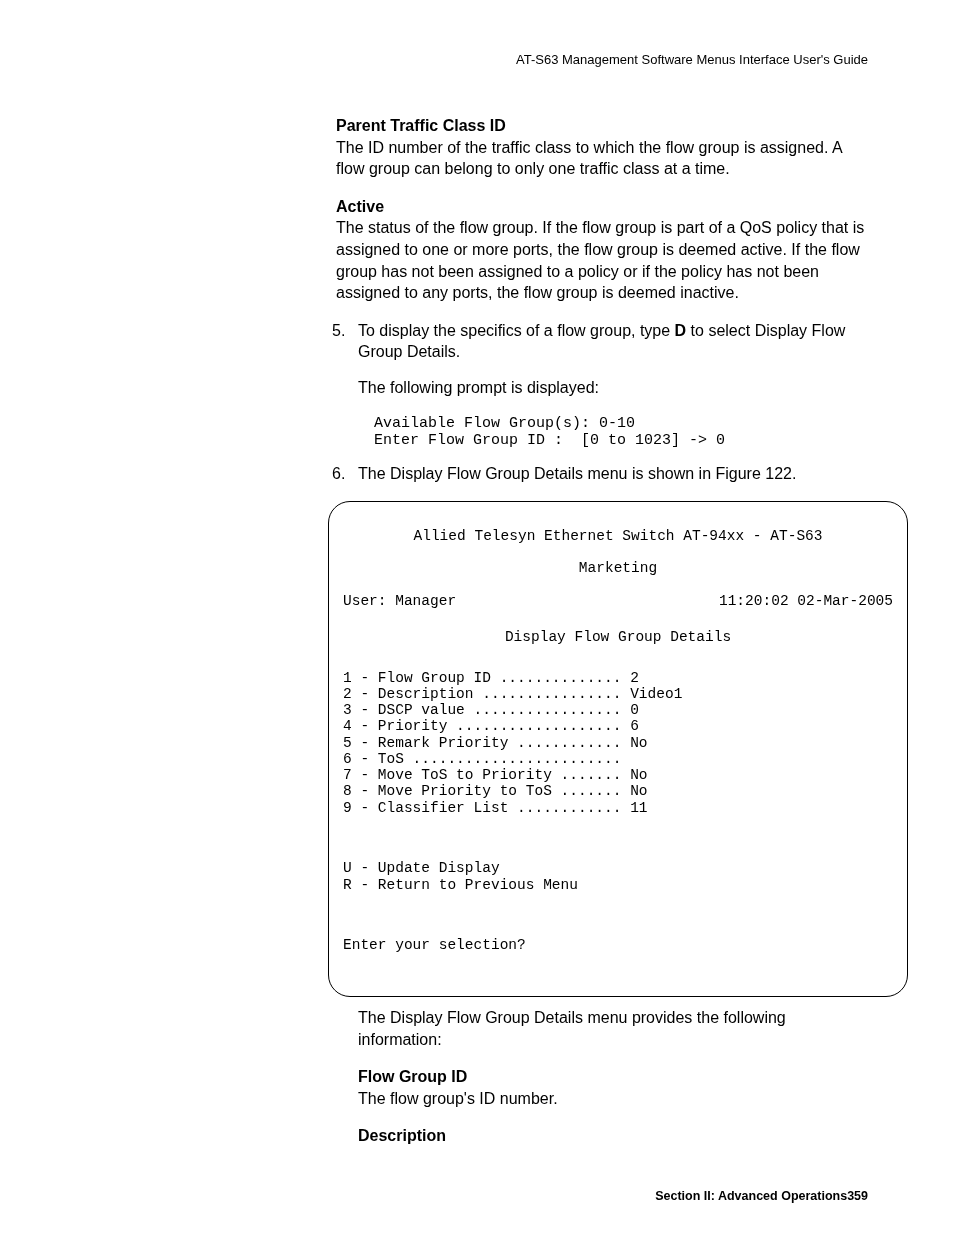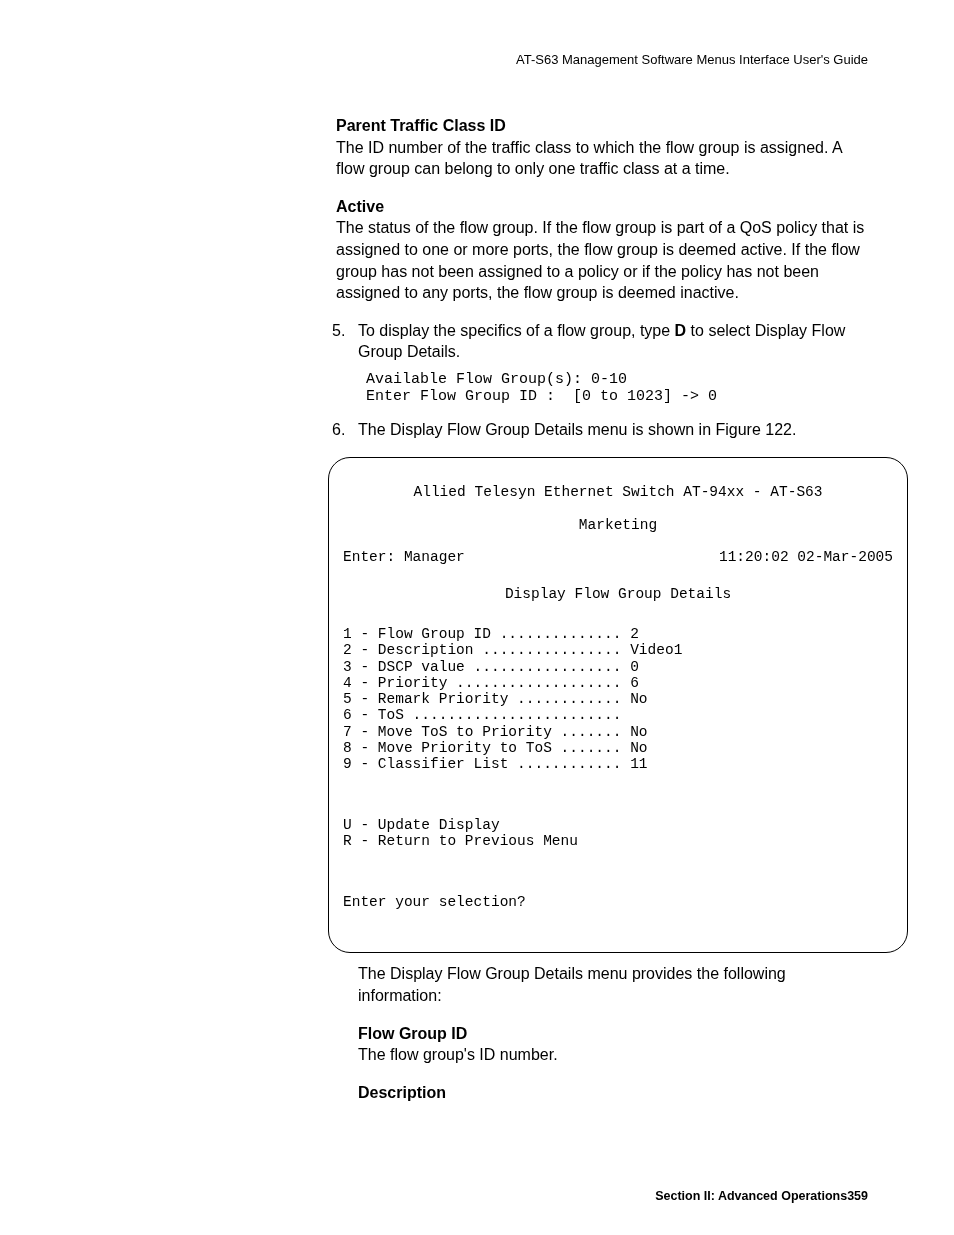--- a/index.html
+++ b/index.html
@@ -47,21 +47,21 @@
   ol.steps > li > .num {
     position: absolute;
     left: -4px;
     top: 0;
   }
   .mono {
     font-family: "Courier New", monospace;
     font-size: 15px;
     white-space: pre;
     line-height: 1.15;
-    margin: 8px 0 14px 8px;
+    margin: 8px 0 14px 16px;
   }
   .terminal-wrap {
     margin: 14px 0 10px -30px;
     width: 580px;
   }
   .terminal {
     border: 1px solid #000;
     border-radius: 22px;
     padding: 10px 14px 10px 14px;
     font-family: "Courier New", monospace;
@@ -107,33 +107,34 @@
 
     <div class="section-title">Active</div>
     <p class="para">The status of the flow group. If the flow group is part of a QoS policy that is assigned to one or more ports, the flow group is deemed active. If the flow group has not been assigned to a policy or if the policy has not been assigned to any ports, the flow group is deemed inactive.</p>
 
     <ol class="steps">
       <li>
         <span class="num">5.</span>
         <span>
           <span>To display the specifics of a flow group, type </span><b>D</b><span> to select Display Flow Group Details.</span>
         </span>
+        <p class="para" style="margin-top:14px;padding-left:0">The following prompt is displayed:</p>
         <div class="mono">Available Flow Group(s): 0-10
 Enter Flow Group ID :  [0 to 1023] -&gt; 0</div>
       </li>
 
       <li>
         <span class="num">6.</span>
         <p class="para" style="margin-top:0">The Display Flow Group Details menu is shown in Figure 122.</p>
 
         <div class="terminal-wrap">
           <div class="terminal">
 <div class="term-center">Allied Telesyn Ethernet Switch AT-94xx - AT-S63</div>
 <div class="term-center">Marketing</div>
-<div class="term-row"><span>Enter: Manager</span><span>11:20:02 02-Mar-2005</span></div>
+<div class="term-row"><span>User: Manager</span><span>11:20:02 02-Mar-2005</span></div>
 <div class="term-center" style="margin:4px 0 8px">Display Flow Group Details</div>
 <div>1 - Flow Group ID .............. 2
 2 - Description ................ Video1
 3 - DSCP value ................. 0
 4 - Priority ................... 6
 5 - Remark Priority ............ No
 6 - ToS ........................
 7 - Move ToS to Priority ....... No
 8 - Move Priority to ToS ....... No
 9 - Classifier List ............ 11</div>

